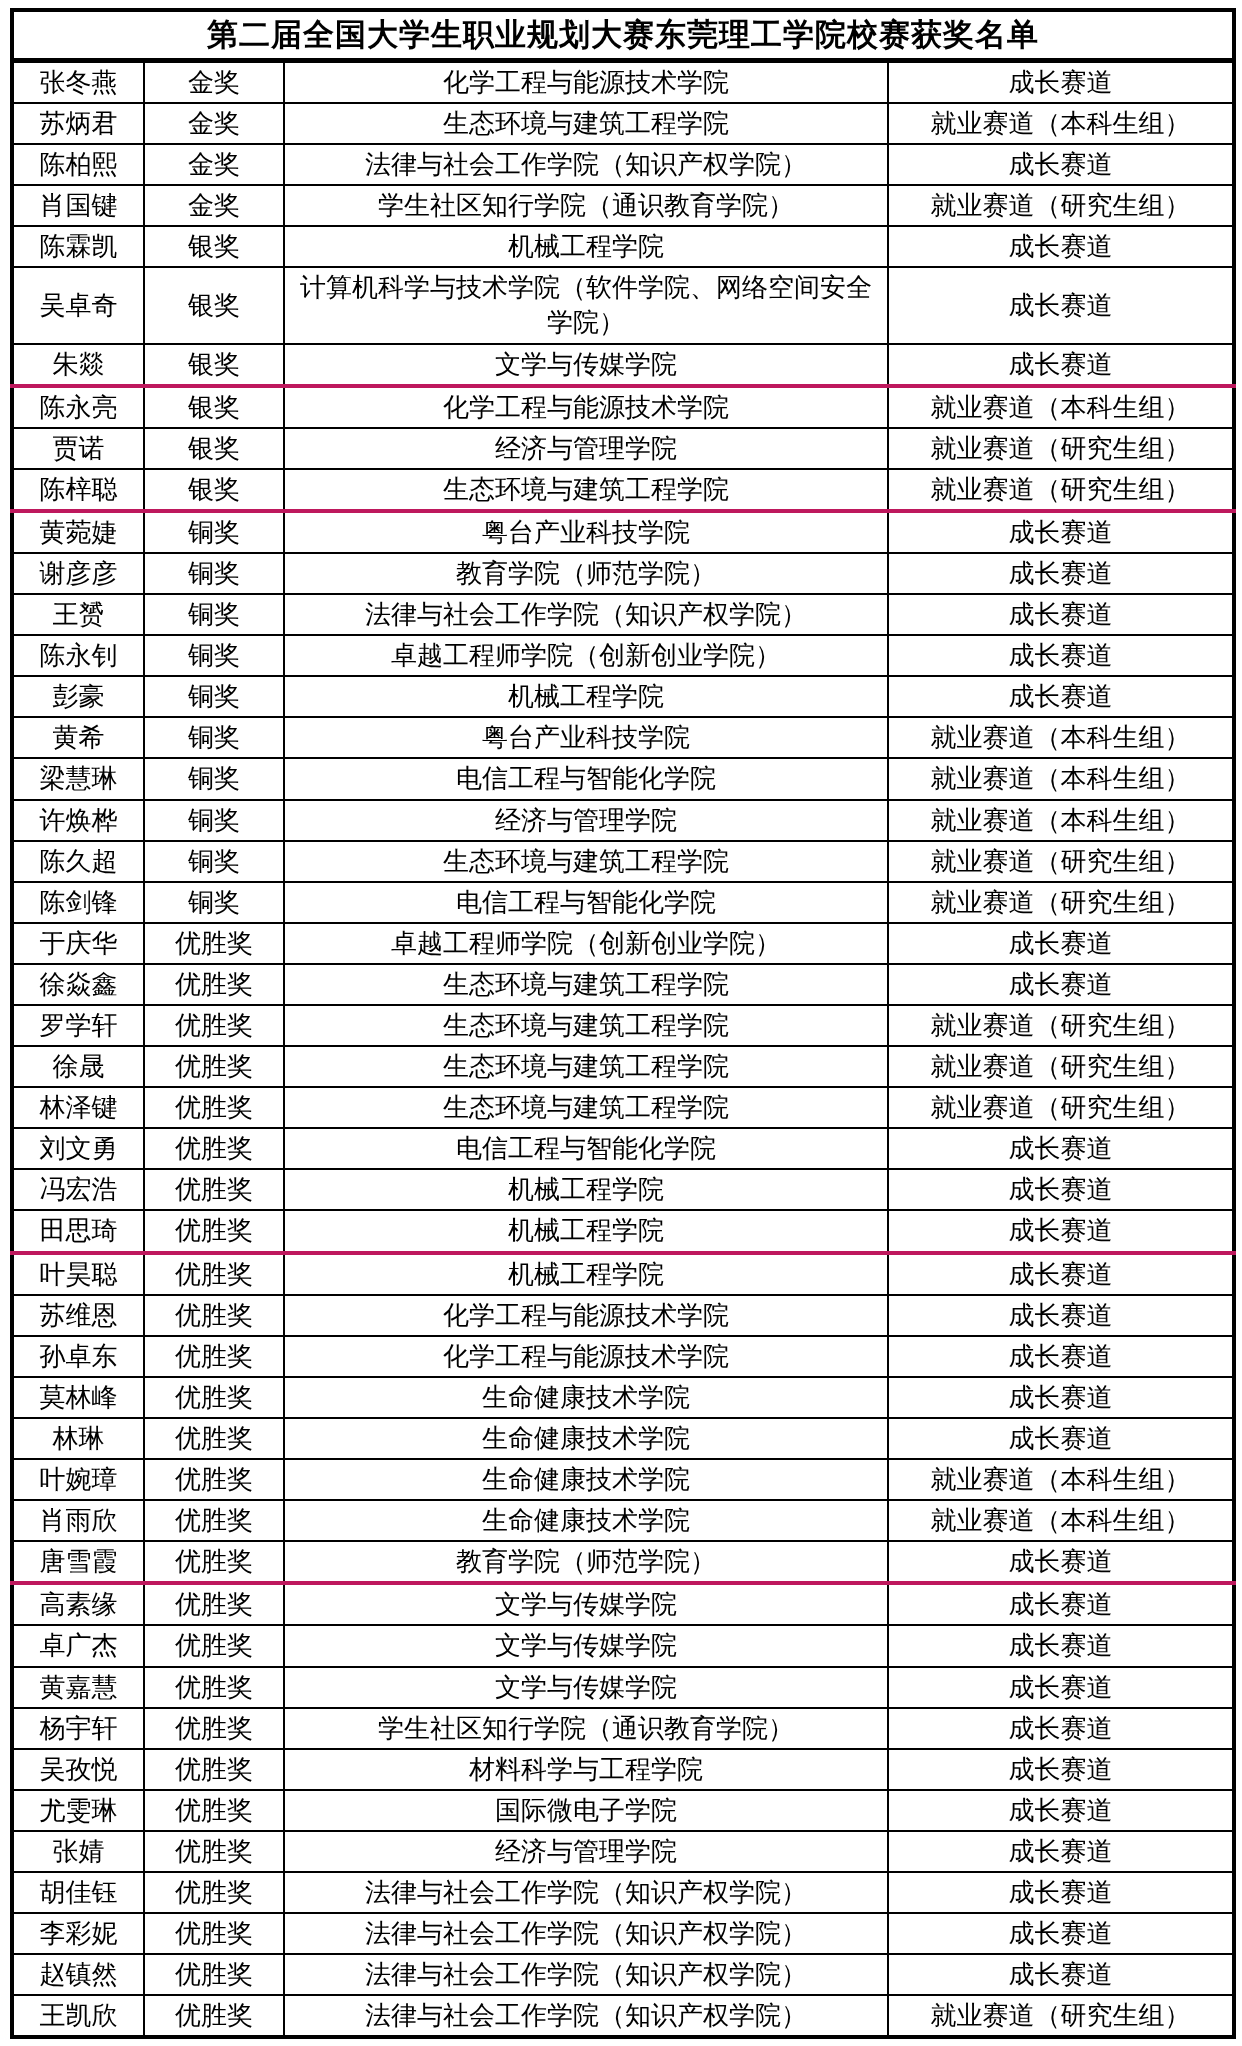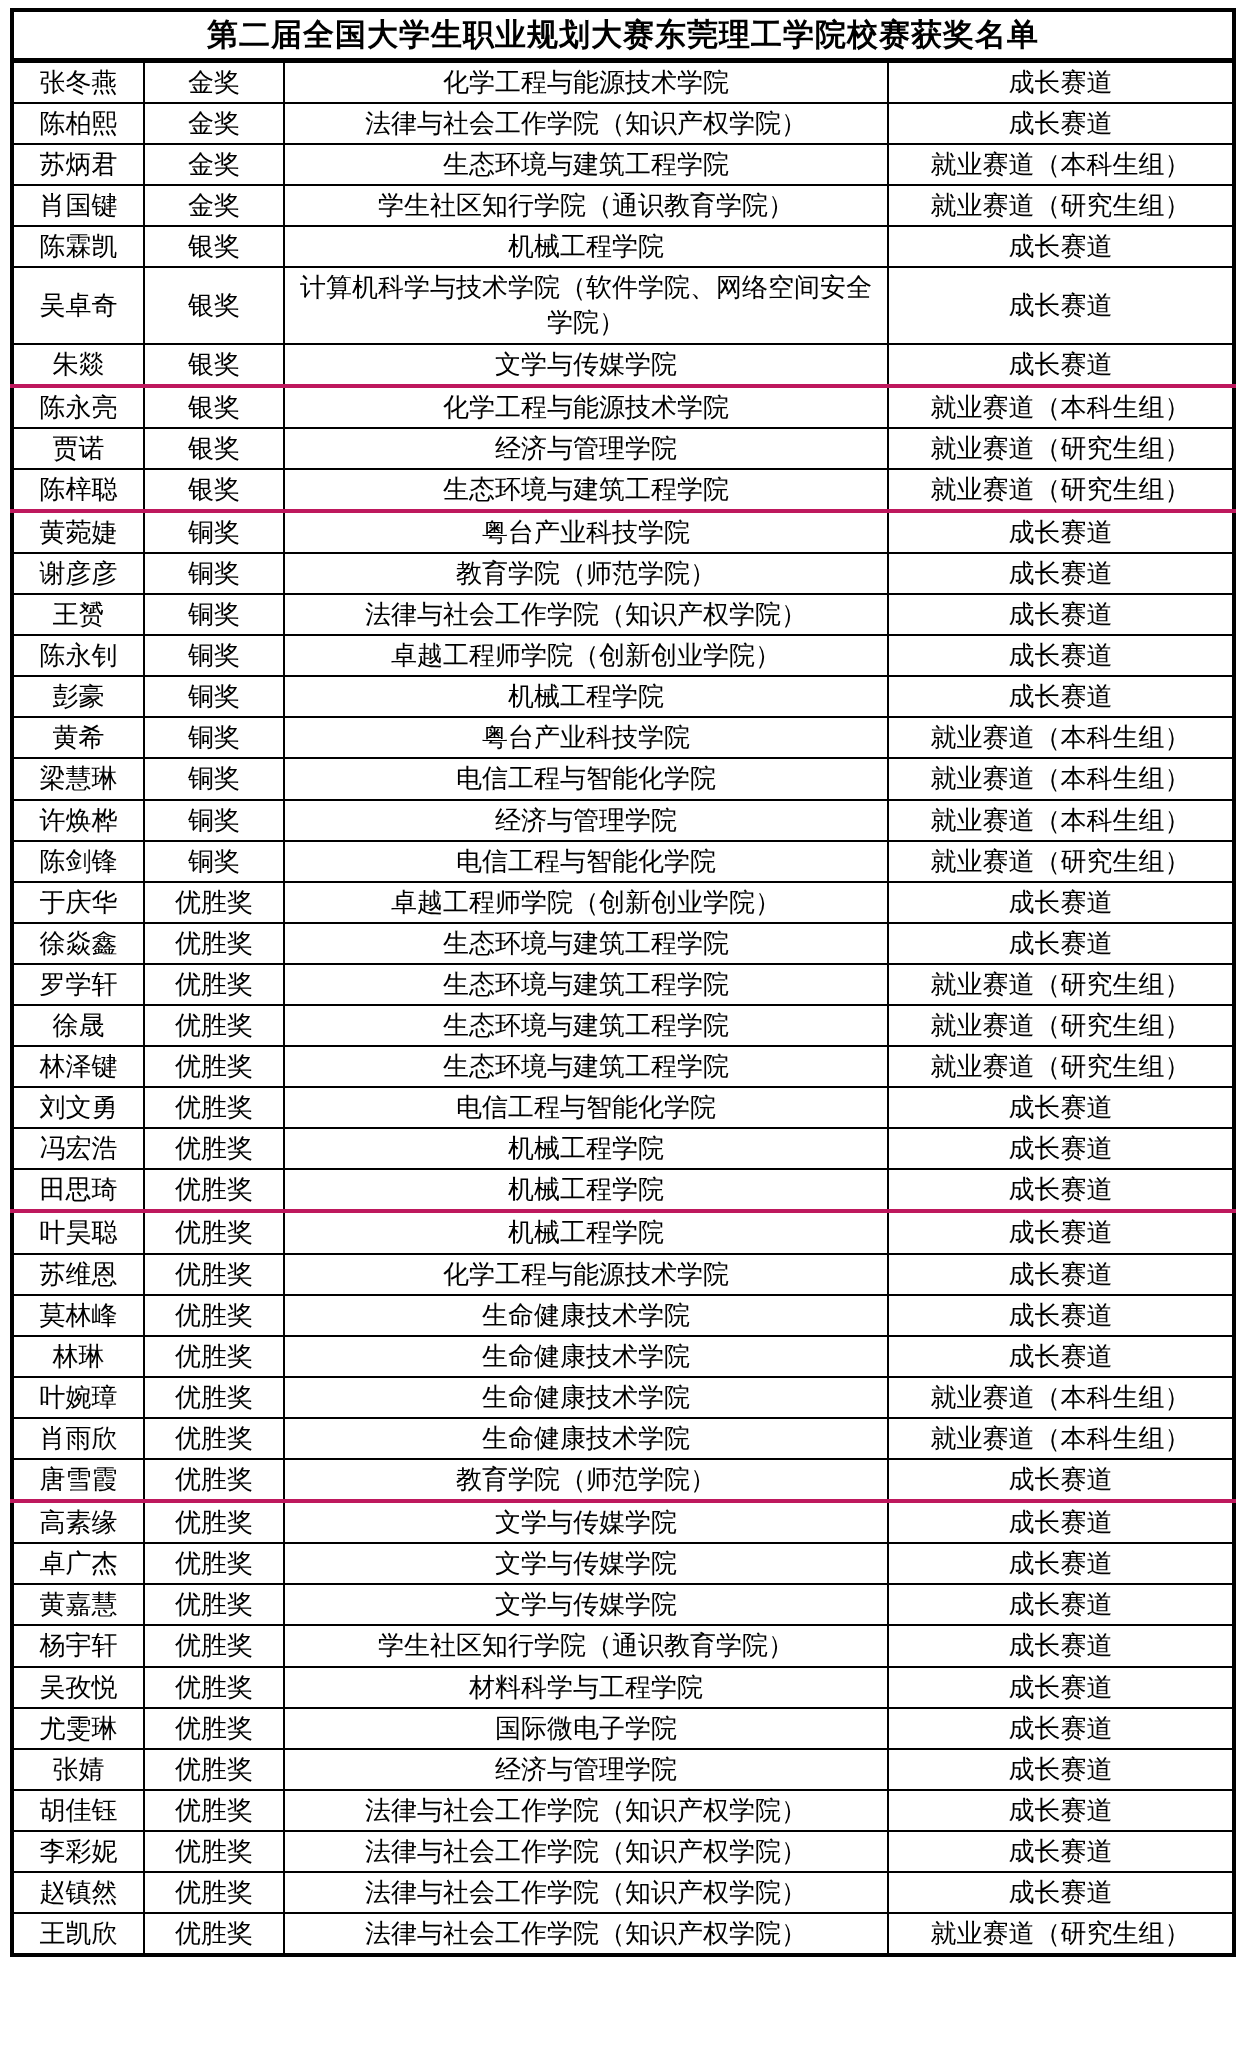--- a/index.html
+++ b/index.html
@@ -67,30 +67,30 @@
         <td colspan="4">第二届全国大学生职业规划大赛东莞理工学院校赛获奖名单</td>
       </tr>
 
     <tr class="data-row">
           <td>张冬燕</td>
           <td>金奖</td>
           <td>化学工程与能源技术学院</td>
           <td>成长赛道</td>
         </tr>
         <tr class="data-row">
+          <td>苏炳君</td>
+          <td>金奖</td>
+          <td>生态环境与建筑工程学院</td>
+          <td>就业赛道（本科生组）</td>
+        </tr>
+        <tr class="data-row">
           <td>陈柏熙</td>
           <td>金奖</td>
           <td>法律与社会工作学院（知识产权学院）</td>
           <td>成长赛道</td>
-        </tr>
-        <tr class="data-row">
-          <td>苏炳君</td>
-          <td>金奖</td>
-          <td>生态环境与建筑工程学院</td>
-          <td>就业赛道（本科生组）</td>
         </tr>
         <tr class="data-row">
           <td>肖国键</td>
           <td>金奖</td>
           <td>学生社区知行学院（通识教育学院）</td>
           <td>就业赛道（研究生组）</td>
         </tr>
         <tr class="data-row">
           <td>陈霖凯</td>
           <td>银奖</td>
@@ -169,20 +169,26 @@
           <td>电信工程与智能化学院</td>
           <td>就业赛道（本科生组）</td>
         </tr>
         <tr class="data-row">
           <td>许焕桦</td>
           <td>铜奖</td>
           <td>经济与管理学院</td>
           <td>就业赛道（本科生组）</td>
         </tr>
         <tr class="data-row">
+          <td>陈久超</td>
+          <td>铜奖</td>
+          <td>生态环境与建筑工程学院</td>
+          <td>就业赛道（研究生组）</td>
+        </tr>
+        <tr class="data-row">
           <td>陈剑锋</td>
           <td>铜奖</td>
           <td>电信工程与智能化学院</td>
           <td>就业赛道（研究生组）</td>
         </tr>
         <tr class="data-row">
           <td>于庆华</td>
           <td>优胜奖</td>
           <td>卓越工程师学院（创新创业学院）</td>
           <td>成长赛道</td>
@@ -230,20 +236,26 @@
           <td>成长赛道</td>
         </tr>
         <tr class="data-row">
           <td>叶昊聪</td>
           <td>优胜奖</td>
           <td>机械工程学院</td>
           <td>成长赛道</td>
         </tr>
         <tr class="data-row">
           <td>苏维恩</td>
+          <td>优胜奖</td>
+          <td>化学工程与能源技术学院</td>
+          <td>成长赛道</td>
+        </tr>
+        <tr class="data-row">
+          <td>孙卓东</td>
           <td>优胜奖</td>
           <td>化学工程与能源技术学院</td>
           <td>成长赛道</td>
         </tr>
         <tr class="data-row">
           <td>莫林峰</td>
           <td>优胜奖</td>
           <td>生命健康技术学院</td>
           <td>成长赛道</td>
         </tr>

